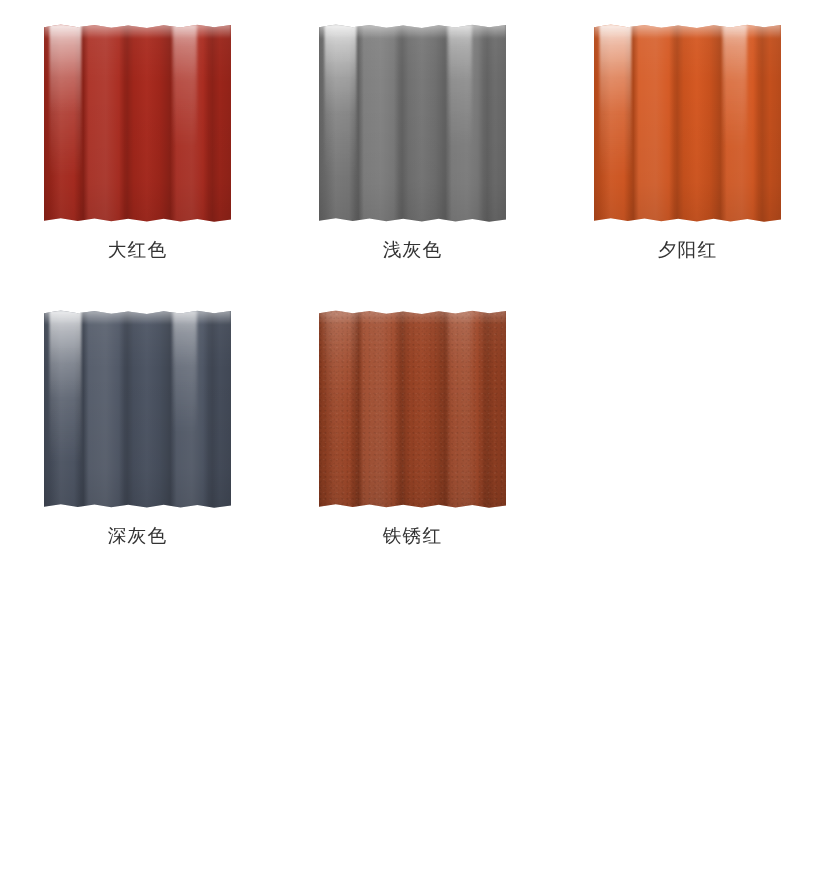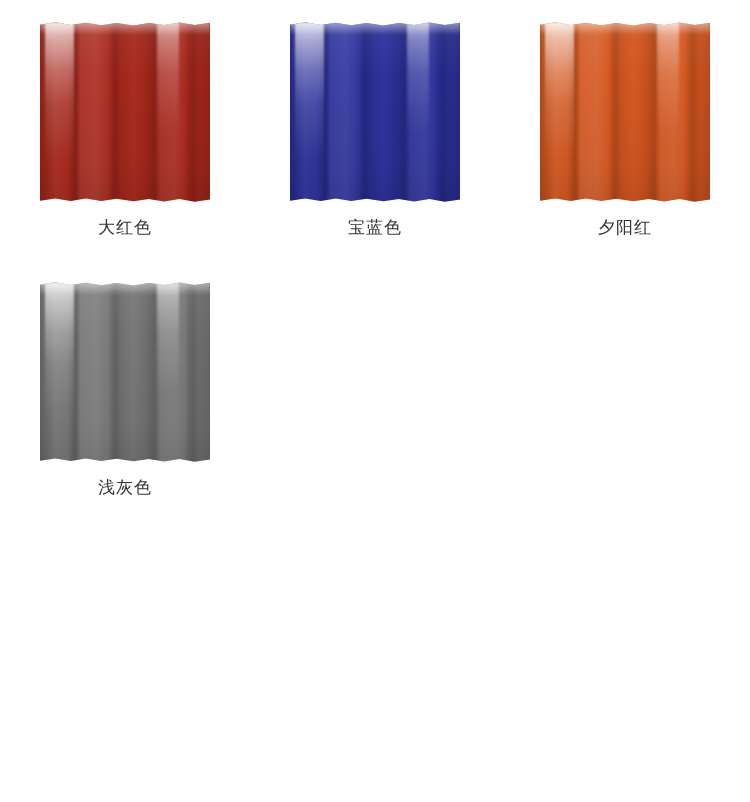--- a/index.html
+++ b/index.html
@@ -184,47 +184,60 @@
           <div class="gloss"></div>
           <div class="gloss2"></div>
           <div class="toplip"></div>
           <div class="shade"></div>
         </div>
       </div>
       <div class="swatch-label">大红色</div>
     </div>
     <div class="swatch-cell">
       <div class="panel-wrap">
-        <div class="panel" style="--base: #2b309a;">
-          <div class="ribs"></div>
-          <div class="gloss"></div>
-          <div class="gloss2"></div>
-          <div class="toplip"></div>
-          <div class="shade"></div>
-        </div>
-      </div>
-      <div class="swatch-label">宝蓝色</div>
+        <div class="panel" style="--base: #767676;">
+          <div class="ribs"></div>
+          <div class="gloss"></div>
+          <div class="gloss2"></div>
+          <div class="toplip"></div>
+          <div class="shade"></div>
+        </div>
+      </div>
+      <div class="swatch-label">浅灰色</div>
     </div>
     <div class="swatch-cell">
       <div class="panel-wrap">
         <div class="panel" style="--base: #d4561f;">
           <div class="ribs"></div>
           <div class="gloss"></div>
           <div class="gloss2"></div>
           <div class="toplip"></div>
           <div class="shade"></div>
         </div>
       </div>
       <div class="swatch-label">夕阳红</div>
     </div>
     <div class="swatch-cell">
       <div class="panel-wrap">
-        <div class="panel" style="--base: #767676;">
-          <div class="ribs"></div>
-          <div class="gloss"></div>
-          <div class="gloss2"></div>
-          <div class="toplip"></div>
-          <div class="shade"></div>
-        </div>
-      </div>
-      <div class="swatch-label">浅灰色</div>
+        <div class="panel" style="--base: #4b5362;">
+          <div class="ribs"></div>
+          <div class="gloss"></div>
+          <div class="gloss2"></div>
+          <div class="toplip"></div>
+          <div class="shade"></div>
+        </div>
+      </div>
+      <div class="swatch-label">深灰色</div>
+    </div>
+    <div class="swatch-cell">
+      <div class="panel-wrap">
+        <div class="panel matte" style="--base: #9c4425;">
+          <div class="ribs"></div>
+          <div class="gloss"></div>
+          <div class="gloss2"></div>
+          <div class="toplip"></div>
+          <div class="shade"></div>
+          <div class="grain"></div>
+        </div>
+      </div>
+      <div class="swatch-label">铁锈红</div>
     </div>
   </div>
 
 </body></html>

